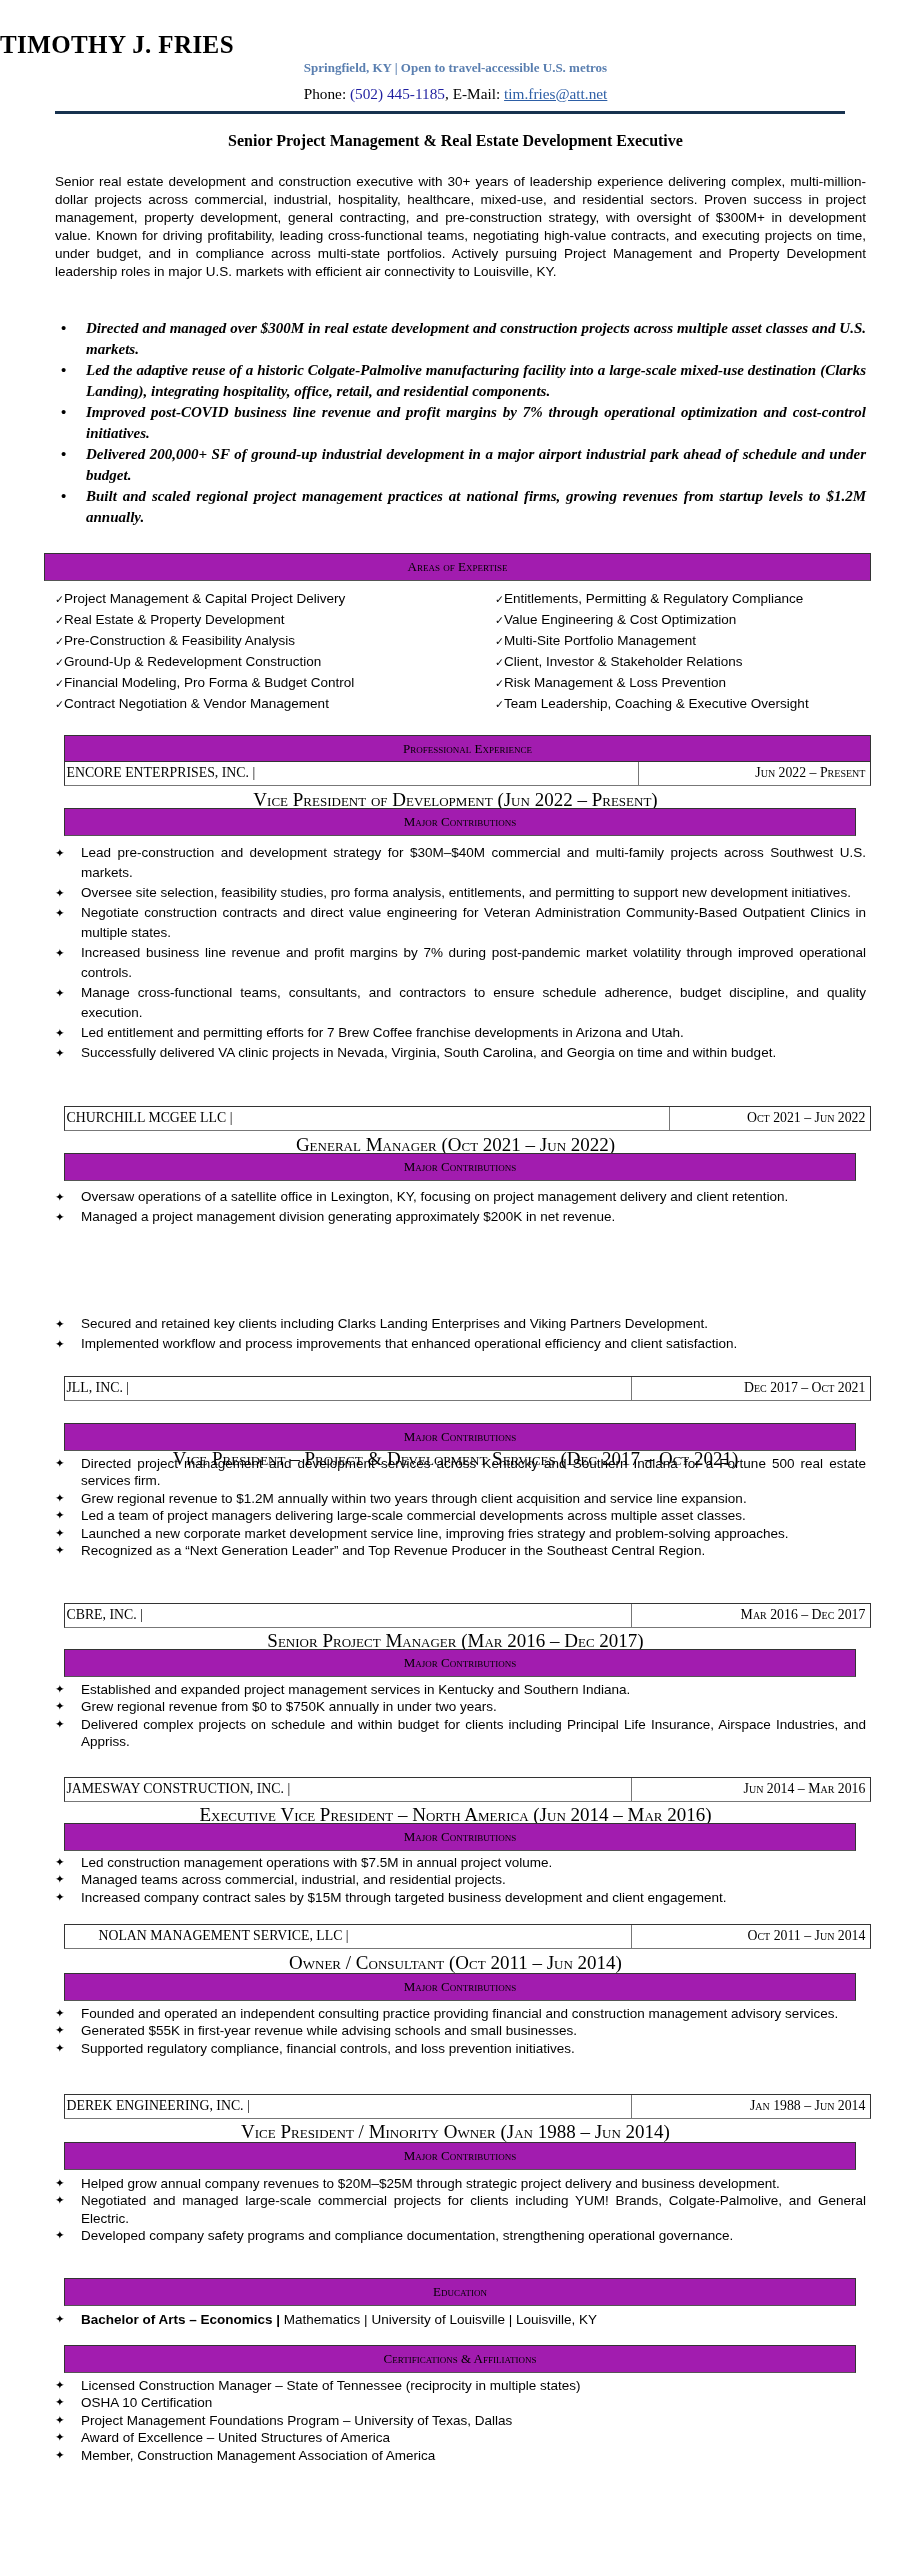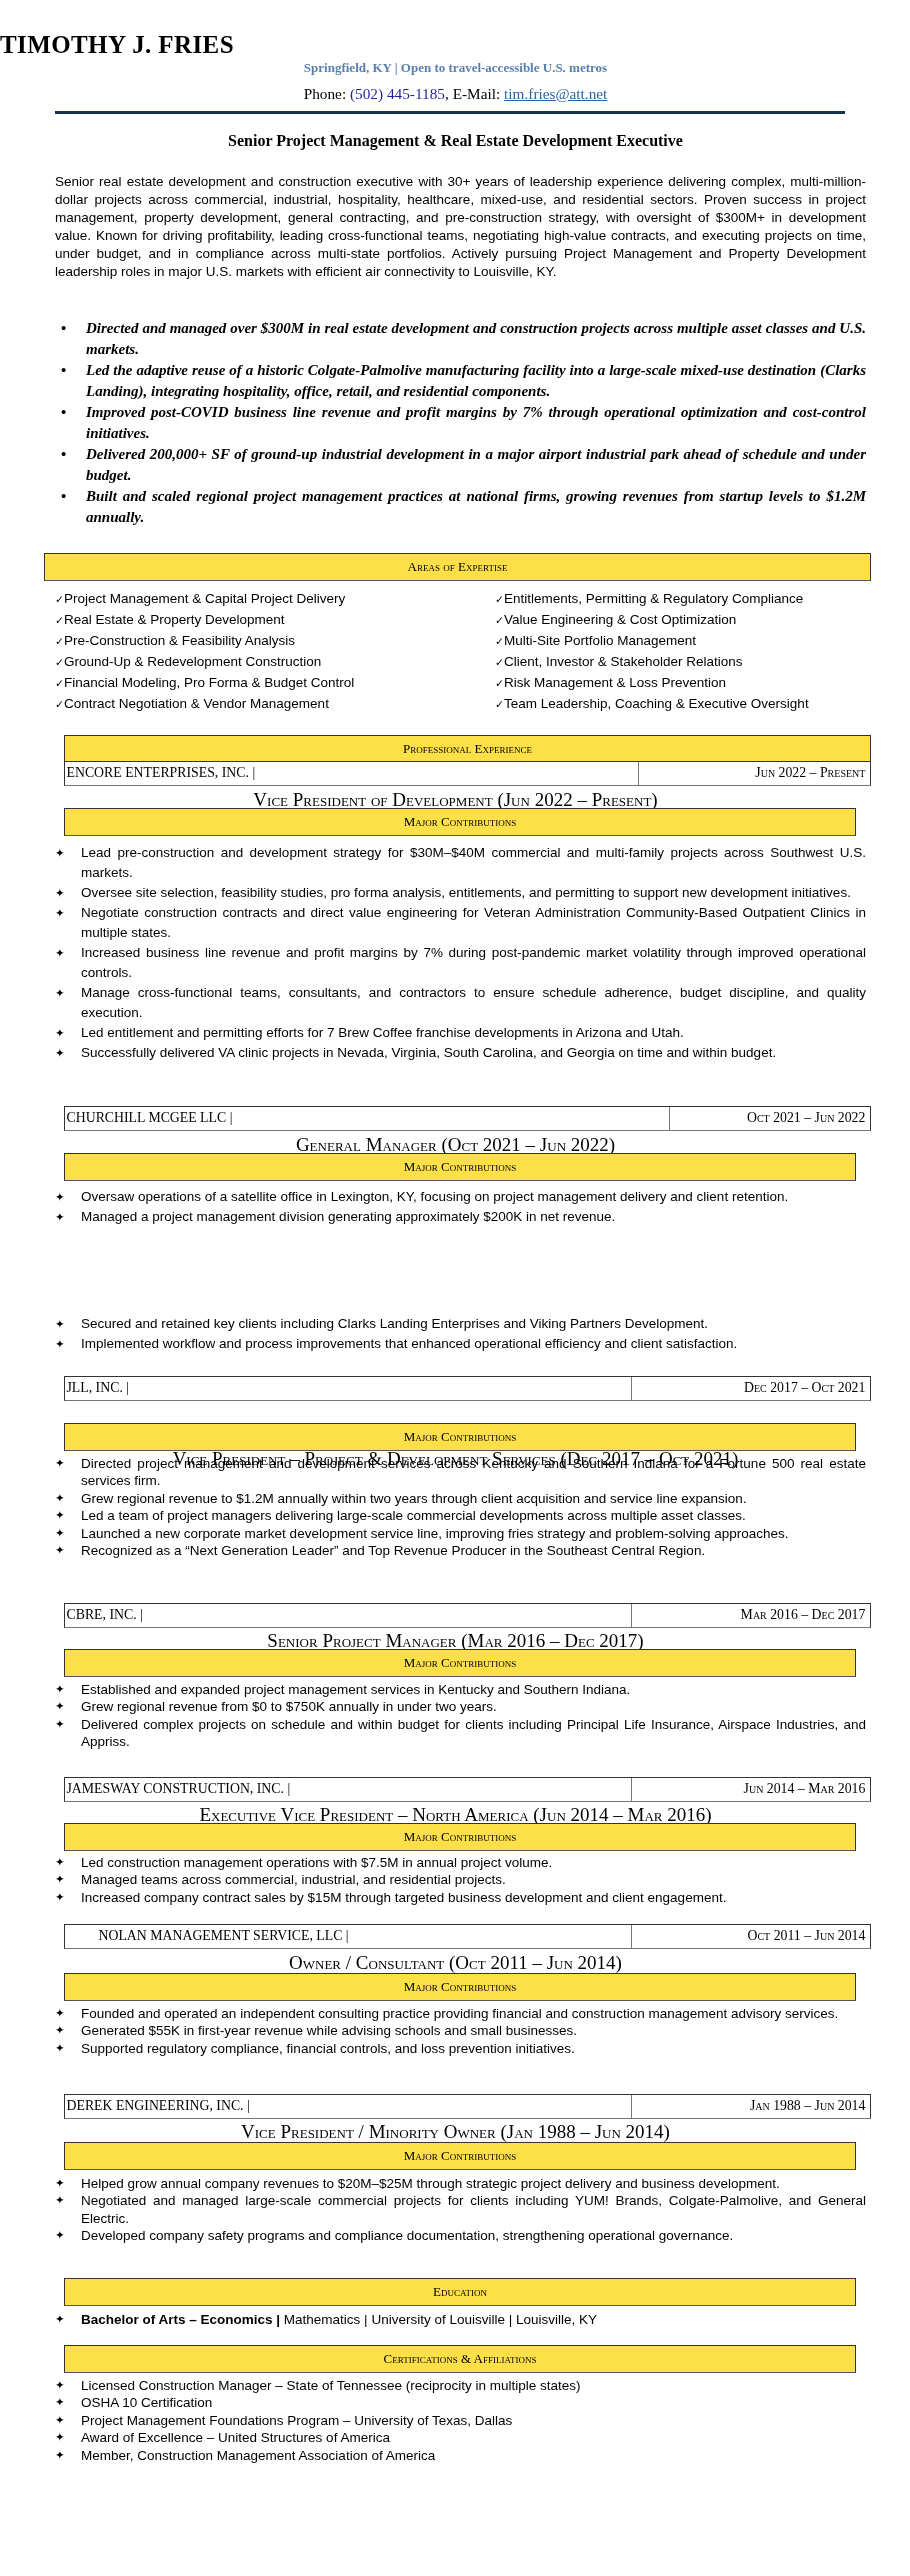--- a/index.html
+++ b/index.html
@@ -20,21 +20,21 @@
 
   .summary { position: absolute; top: 173px; left: 55px; width: 811px;
           font-family: "Liberation Sans", sans-serif; font-size: 13.5px; line-height: 18px; text-align: justify; }
 
   .highlights { position: absolute; top: 318px; left: 55px; width: 811px; margin: 0; padding: 0; list-style: none;
           font-family: "Liberation Serif", serif; font-style: italic; font-weight: bold; font-size: 15px; line-height: 21px; }
   .highlights li { position: relative; padding-left: 31px; text-align: justify; }
   .highlights li .dot { position: absolute; left: 6.1px; top: 0; font-style: normal; }
 
   
-  .bar { position: absolute; background: #fde047; border: 1.1px solid #333; border-bottom-color: #555;
+  .bar { position: absolute; background: #a21caf; border: 1.1px solid #333; border-bottom-color: #555;
          text-align: center; font-family: "Liberation Serif", serif; font-size: 13px; font-variant: small-caps;
          box-sizing: border-box; }
 
   .skills { position: absolute; top: 589px; left: 55px; width: 811px; display: grid;
             grid-template-columns: 406px 406px; font-family: "Liberation Sans", sans-serif; font-size: 13.5px; line-height: 20px; }
   .skills .col { display: flex; flex-direction: column; }
   .skills .item .check { font-family: "DejaVu Sans", sans-serif; font-size: 10.7px; }
 
   
   .co-row { position: absolute; left: 64px; width: 807px; height: 24.5px; border: 1.1px solid #333; border-bottom: 1.9px solid #777;

